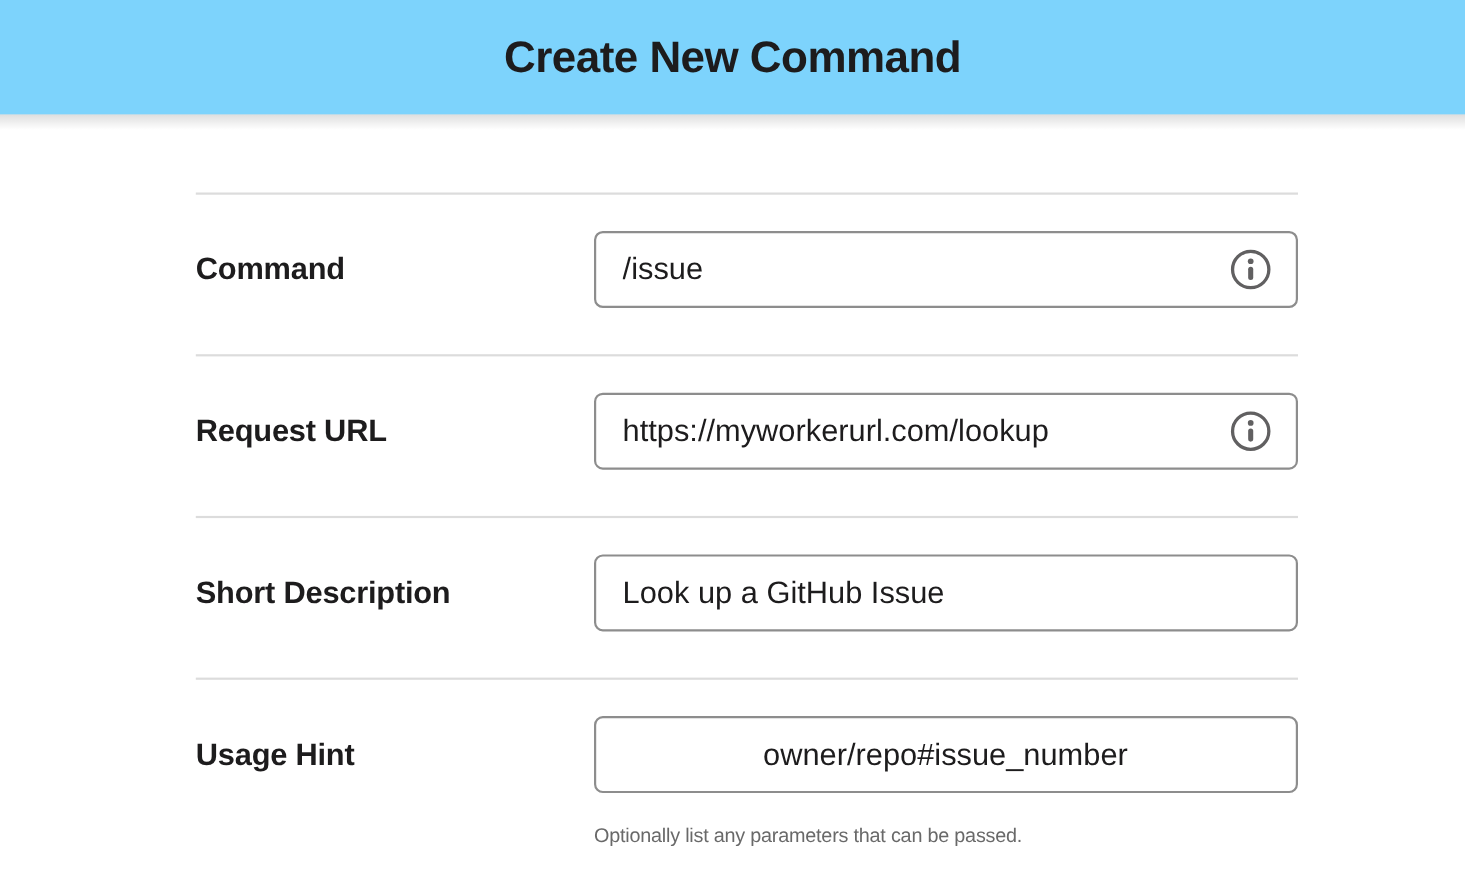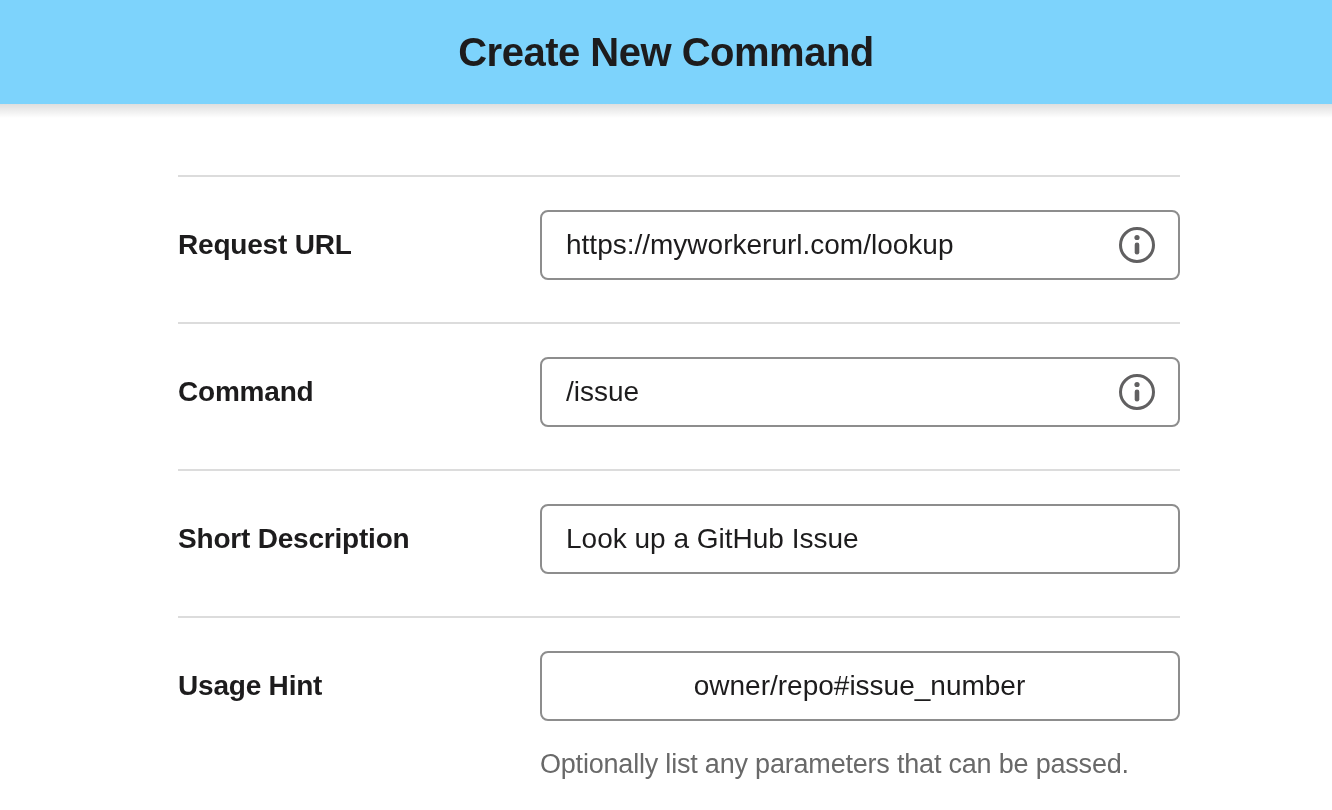--- a/index.html
+++ b/index.html
@@ -70,51 +70,51 @@
     right: 24px;
     top: 50%;
     transform: translateY(-50%);
     width: 38px;
     height: 38px;
     display: block;
     cursor: pointer;
   }
   .help-text {
     margin-top: 28px;
-    font-size: 27px;
+    font-size: 18px;
     color: #696969;
     letter-spacing: -0.2px;
   } 
 </style>
 </head>
 <body>
 
 <header class="page-header">
   <h1 class="page-title">Create New Command</h1>
 </header>
 <div class="header-shadow"></div>
 
 <main class="form-container">
 
   <div class="field-row">
-    <div class="field-label">Request URL</div>
+    <div class="field-label">Command</div>
     <div class="input-wrap">
-      <input type="text" class="text-input" value="https://myworkerurl.com/lookup" style="">
+      <input type="text" class="text-input" value="/issue" style="">
       <svg class="info-icon" viewBox="0 0 38 38">
         <circle cx="19" cy="19" r="16.5" fill="none" stroke="#616061" stroke-width="3"></circle>
         <circle cx="19" cy="11.5" r="2.6" fill="#616061"></circle>
         <rect x="16.7" y="16.5" width="4.6" height="12" rx="2.3" fill="#616061"></rect>
       </svg>
     </div>
   </div>
 
   <div class="field-row">
-    <div class="field-label">Command</div>
+    <div class="field-label">Request URL</div>
     <div class="input-wrap">
-      <input type="text" class="text-input" value="/issue" style="">
+      <input type="text" class="text-input" value="https://myworkerurl.com/lookup" style="">
       <svg class="info-icon" viewBox="0 0 38 38">
         <circle cx="19" cy="19" r="16.5" fill="none" stroke="#616061" stroke-width="3"></circle>
         <circle cx="19" cy="11.5" r="2.6" fill="#616061"></circle>
         <rect x="16.7" y="16.5" width="4.6" height="12" rx="2.3" fill="#616061"></rect>
       </svg>
     </div>
   </div>
 
   <div class="field-row">
     <div class="field-label">Short Description</div>

